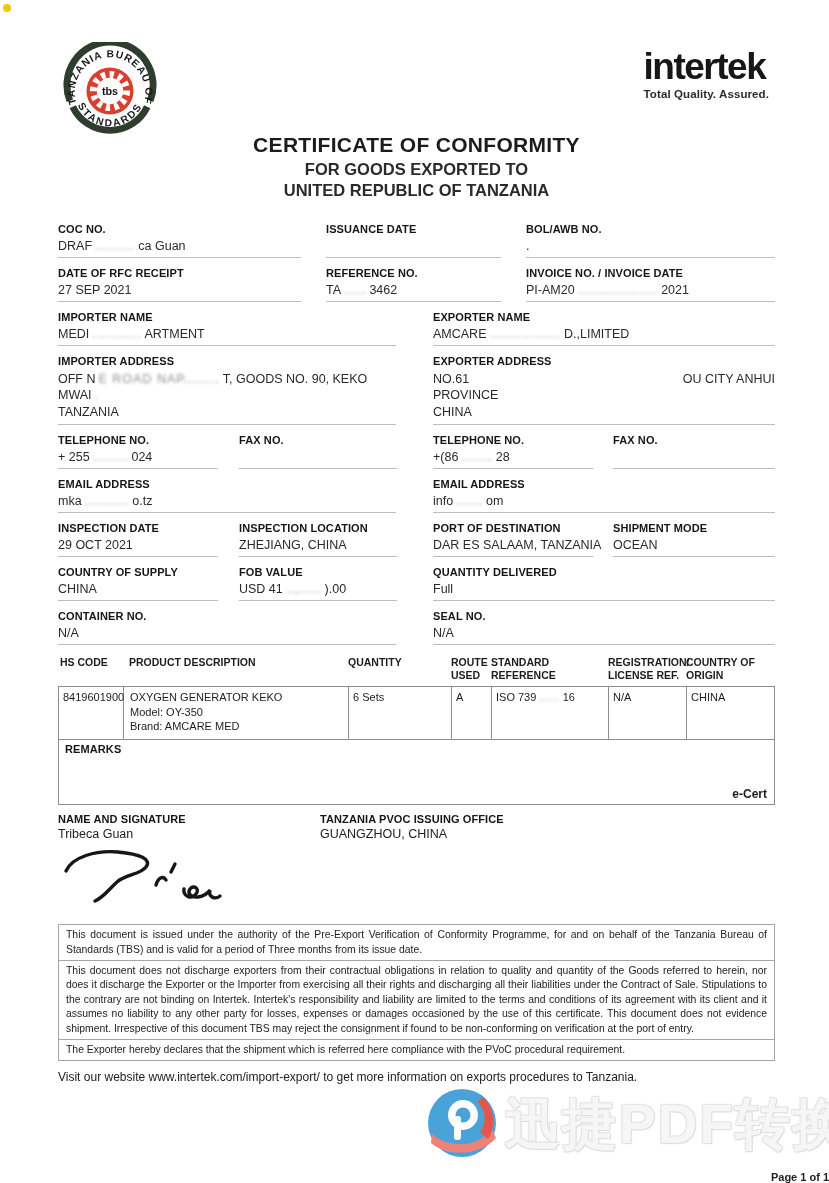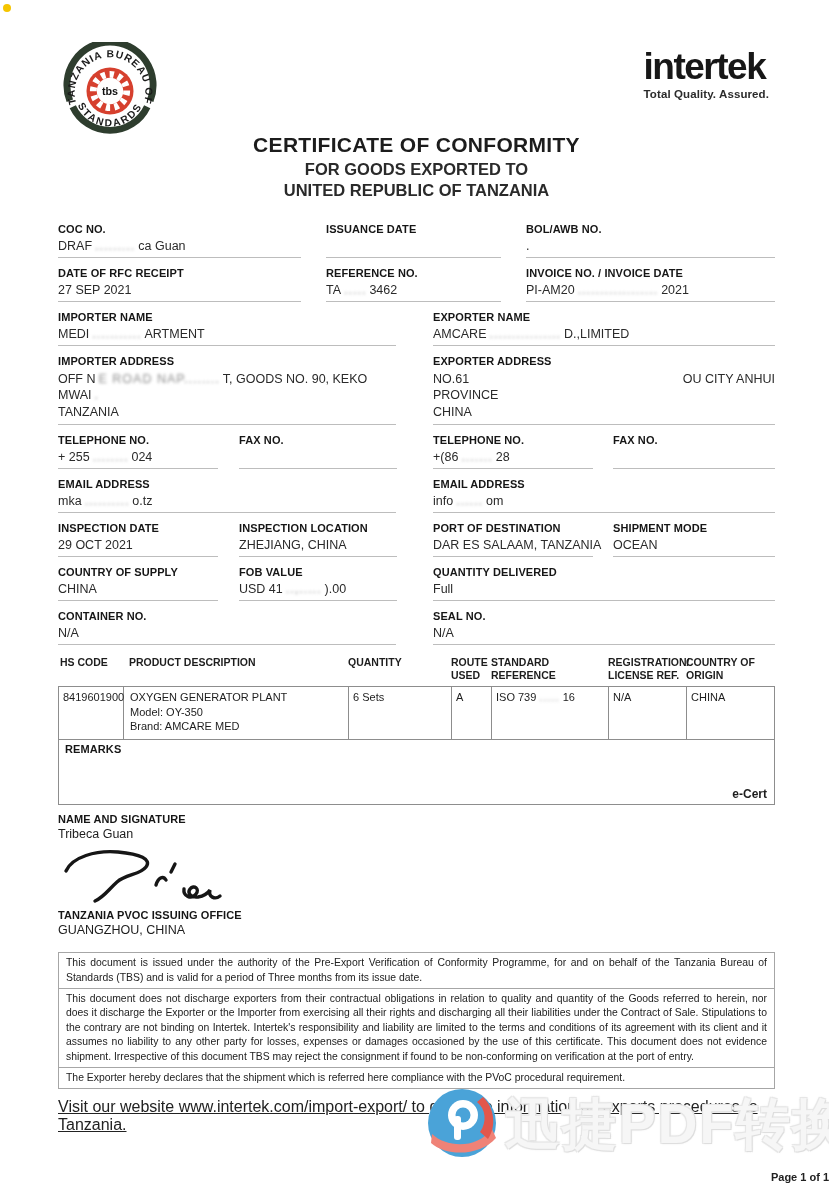--- a/index.html
+++ b/index.html
@@ -55,34 +55,34 @@
   .thead .w-hs { padding-left:2px; }
   .thead .w-desc { padding-left:6px; }
   .trow .w-desc { padding-left:6px; }
 
   
   .remarks { border:1px solid #8d8d8d; margin-top:-1px; height:66px; position:relative; padding:3px 6px; }
   .remarks .flabel { font-size:11px; }
   .ecert { position:absolute; right:7px; bottom:3px; font-size:12px; font-weight:700; }
 
   
-  .sig { display:flex; margin-top:8px;flex-direction:column; }
+  .sig { display:flex; margin-top:8px; }
   .sig-l { width:262px; }
   .sig-r { flex:1; }
   .sig .flabel { font-size:11px; }
   .sig .sval { font-size:12.5px; margin-top:2px; }
   .scrawl { margin-top:6px; margin-left:2px; }
 
   
   .disc { margin-top:15px; }
   .dbox { border:1px solid #a6a6a6; font-size:10.4px; line-height:1.38; padding:3px 7px; color:#222; }
   .dbox + .dbox { margin-top:-1px; }
   .just { text-align:justify; }
 
-  .website { font-size:16px; margin-top:9px; color:#222;text-decoration:underline; }
+  .website { font-size:12px; margin-top:9px; color:#222; }
 
   
   .wm { position:absolute; left:425px; top:1086px; display:flex; align-items:center; z-index:6; }
   .wm-text { font-size:55px; font-weight:700; white-space:nowrap; color:#f6f6f6; margin-left:6px; letter-spacing:2px;
              text-shadow:1px 1px 0 #dedede, -1px -1px 0 #e6e6e6, 1px -1px 0 #e6e6e6, -1px 1px 0 #e6e6e6, 0 0 3px #d9d9d9; }
 
   .pageno { position:absolute; left:0; right:0; bottom:0; text-align:right; font-size:11px; font-weight:600; color:#222; z-index:2; }
 </style>
 </head>
 <body>
@@ -271,21 +271,21 @@
       <div class="w-desc">PRODUCT DESCRIPTION</div>
       <div class="w-qty">QUANTITY</div>
       <div class="w-route">ROUTE USED</div>
       <div class="w-std">STANDARD REFERENCE</div>
       <div class="w-reg">REGISTRATION/ LICENSE REF.</div>
       <div class="w-org">COUNTRY OF ORIGIN</div>
     </div>
     <div class="trow">
       <div class="w-hs">8419601900</div>
       <div class="w-desc">
-        <div>OXYGEN GENERATOR PLANT</div>
+        <div>OXYGEN GENERATOR KEKO</div>
         <div>Model: OY-350</div>
         <div>Brand: AMCARE MED</div>
       </div>
       <div class="w-qty">6  Sets</div>
       <div class="w-route">A</div>
       <div class="w-std"><span>ISO 739</span><span class="sm">.....</span><span>16</span></div>
       <div class="w-reg">N/A</div>
       <div class="w-org">CHINA</div>
     </div>
   </div>

